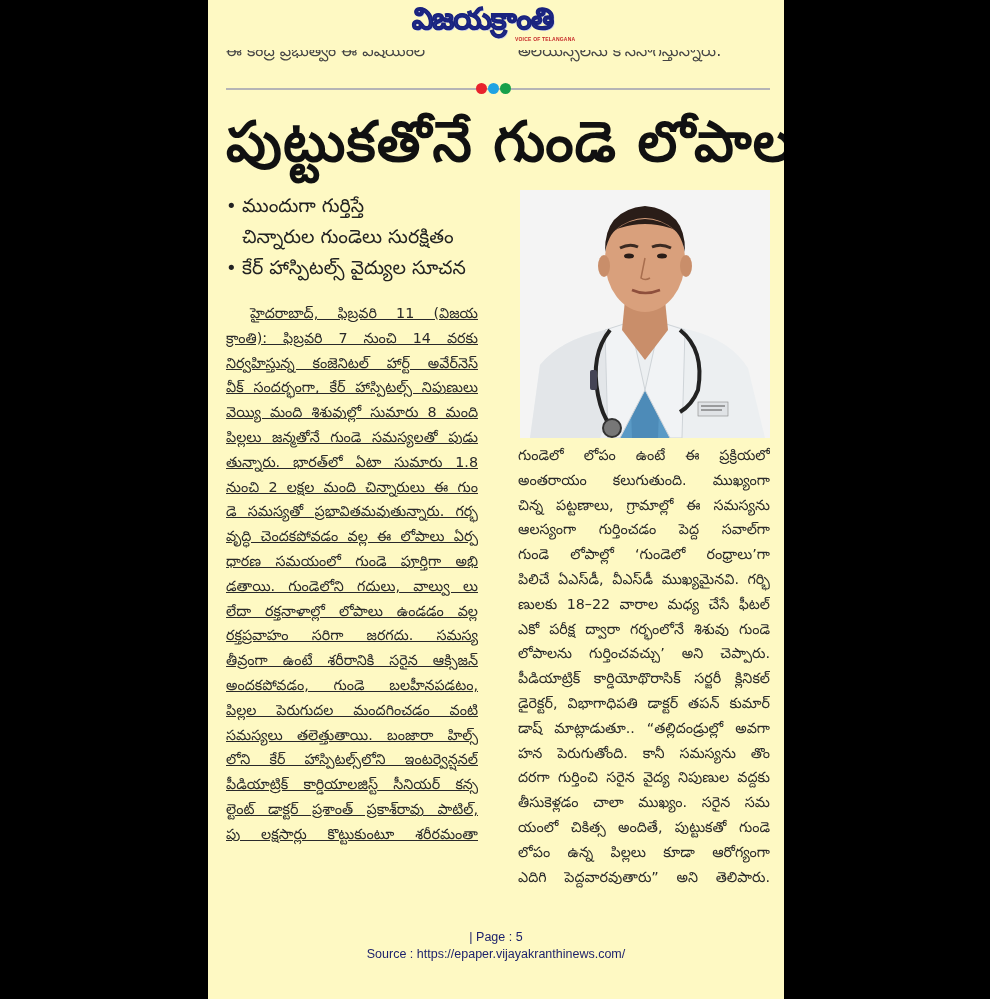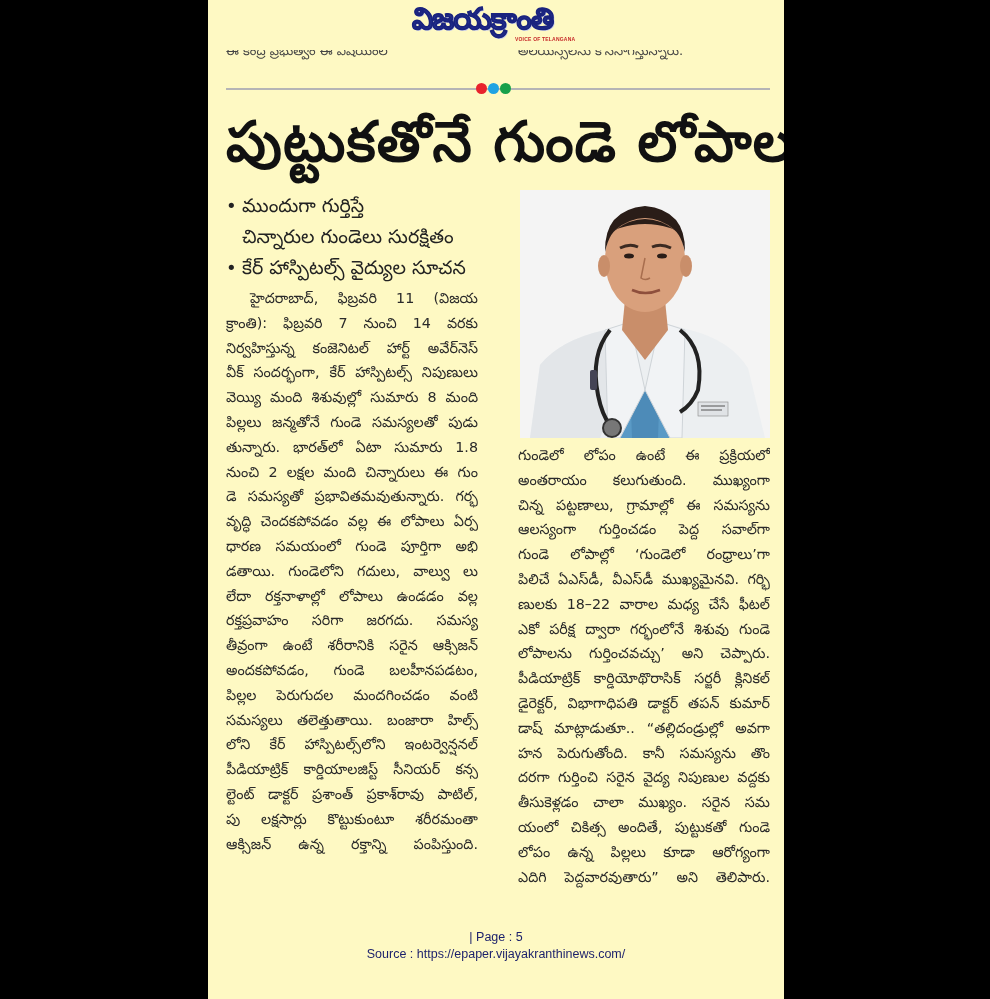--- a/index.html
+++ b/index.html
@@ -22,21 +22,21 @@
     }
     .logo-tag {
       position: absolute; left: 307px; top: 36px;
       font-family: "Liberation Sans", sans-serif; font-size: 5px; font-weight: bold;
       color: #c62828; letter-spacing: 0.2px;
     }
 
     
     .prev-line {
       position: absolute; top: 50px; height: 14px; overflow: hidden;
-      font-family: "DejaVu Sans", sans-serif; font-size: 13px; line-height: 26px;
+      font-family: "DejaVu Sans", sans-serif; font-size: 16px; line-height: 26px;
       color: #444; white-space: nowrap;
     }
     .prev-line span { display: block; margin-top: -12px; }
     .prev-left { left: 18px; width: 250px; }
     .prev-right { left: 310px; width: 250px; }
 
     
     .divider { position: absolute; left: 18px; top: 88px; width: 544px; height: 2px; background: #b5b5b5; }
     .dots { position: absolute; left: 268px; top: 83px; display: flex; gap: 1px; }
     .dot { width: 11px; height: 11px; border-radius: 50%; }
@@ -57,21 +57,21 @@
     }
     .bullet { width: 16px; font-size: 18px; color: #222; flex-shrink: 0; }
     .deck-text { display: block; }
 
     
     .col {
       position: absolute; font-family: "DejaVu Sans", sans-serif;
       font-size: 14.3px; line-height: 24.8px; color: #2a2a2a; text-align: justify;
     }
     .col .line { display: block; white-space: nowrap; text-align-last: justify; text-align: justify; overflow: hidden; }
-    .col-left { left: 18px; top: 286px; width: 252px; }
+    .col-left { left: 18px; top: 301px; width: 252px; text-decoration: underline; }
     .col-right { left: 310px; top: 443px; width: 252px; }
     .indent { padding-left: 24px; }
 
     
     .photo {
       position: absolute; left: 312px; top: 190px; width: 250px; height: 248px;
       background: linear-gradient(180deg, #f7f7f7 0%, #f1f1f1 100%);
       overflow: hidden;
     }
     .photo svg { display: block; }
@@ -180,21 +180,20 @@
       <span class="line">లేదా రక్తనాళాల్లో లోపాలు ఉండడం వల్ల</span>
       <span class="line">రక్తప్రవాహం సరిగా జరగదు. సమస్య</span>
       <span class="line">తీవ్రంగా ఉంటే శరీరానికి సరైన ఆక్సిజన్</span>
       <span class="line">అందకపోవడం, గుండె బలహీనపడటం,</span>
       <span class="line">పిల్లల పెరుగుదల మందగించడం వంటి</span>
       <span class="line">సమస్యలు తలెత్తుతాయి. బంజారా హిల్స్</span>
       <span class="line">లోని కేర్ హాస్పిటల్స్‌లోని ఇంటర్వెన్షనల్</span>
       <span class="line">పీడియాట్రిక్ కార్డియాలజిస్ట్ సీనియర్ కన్స</span>
       <span class="line">ల్టెంట్ డాక్టర్ ప్రశాంత్ ప్రకాశ్‌రావు పాటిల్,</span>
       <span class="line">పు లక్షసార్లు కొట్టుకుంటూ శరీరమంతా</span>
-      <span class="line">ఆక్సిజన్ ఉన్న రక్తాన్ని పంపిస్తుంది.</span>
     </div>
   <div class="col col-right" id="colRight">
       <span class="line">గుండెలో లోపం ఉంటే ఈ ప్రక్రియలో</span>
       <span class="line">అంతరాయం కలుగుతుంది. ముఖ్యంగా</span>
       <span class="line">చిన్న పట్టణాలు, గ్రామాల్లో ఈ సమస్యను</span>
       <span class="line">ఆలస్యంగా గుర్తించడం పెద్ద సవాల్‌గా</span>
       <span class="line">గుండె లోపాల్లో ‘గుండెలో రంధ్రాలు’గా</span>
       <span class="line">పిలిచే ఏఎస్‌డీ, వీఎస్‌డీ ముఖ్యమైనవి. గర్భి</span>
       <span class="line">ణులకు 18–22 వారాల మధ్య చేసే ఫీటల్</span>
       <span class="line">ఎకో పరీక్ష ద్వారా గర్భంలోనే శిశువు గుండె</span>

